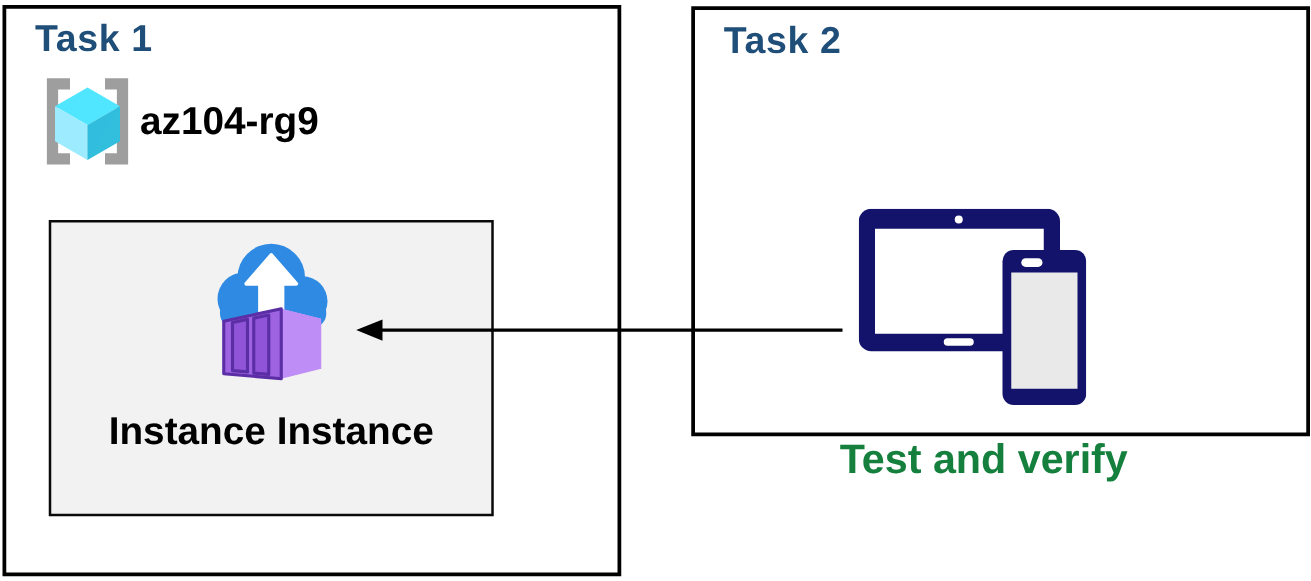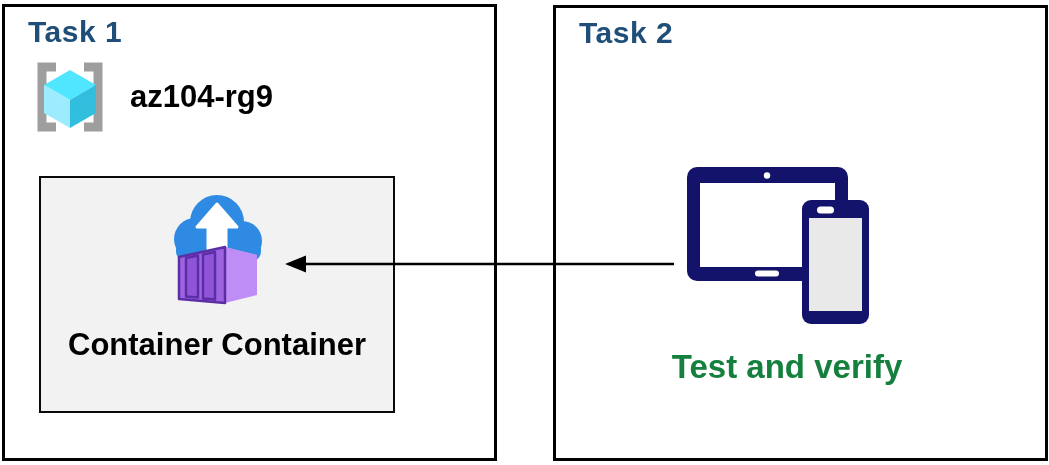--- a/index.html
+++ b/index.html
@@ -4,28 +4,28 @@
 <style>
   html,body { margin:0; padding:0; background:#ffffff; }
   .canvas {
     position:relative; width:1049px; height:465px;
     font-family:"Liberation Sans", sans-serif; background:#ffffff; overflow:hidden;
   }
   .task-box {
     position:absolute; background:#ffffff; border:3px solid #000000; box-sizing:border-box;
   }
   #task1 { left:2px;  top:4px; width:495px; height:457px; }
-  #task2 { left:553px; top:5px; width:495px; height:456px; }
+  #task2 { left:553px; top:5px; width:495px; height:344px; }
   .task-title {
     position:absolute; left:23px; top:8px;
     font-size:30px; font-weight:bold; color:#1F4E79; letter-spacing:0.5px;
   }
   .rg-row {
     position:absolute; left:23px; top:53px;
-    display:flex; align-items:center; gap:18px;
+    display:flex; align-items:center; 
   }
   .rg-name { font-size:31px; font-weight:bold; color:#000000; }
   .ci-card {
     position:absolute; left:34px; top:169px; width:356px; height:237px;
     background:#F2F2F2; border:2px solid #0a0a0a; box-sizing:border-box;
     display:flex; flex-direction:column; align-items:center;
   }
   .ci-icon { margin-top:11px; }
   .ci-label { margin-top:22px; font-size:31px; font-weight:bold; color:#000000; white-space:nowrap; }
   .devices-icon { position:absolute; left:131px; top:159px; }
@@ -69,21 +69,21 @@
 
         <polygon points="14,68 60,58 92,66 48,75" fill="#C9A2F8"></polygon>
         <polygon points="14,68 60,58 60,114 14,110" fill="#9D63E0"></polygon>
         <polygon points="60,58 92,66 92,106 60,114" fill="#BE8DF5"></polygon>
         <g fill="#8F54D8" stroke="#5B2EA6" stroke-width="2.5" stroke-linejoin="round">
           <polygon points="21,69 33,66.5 33,108.5 21,107.5"></polygon>
           <polygon points="38,65.5 50,63 50,110.5 38,109.5"></polygon>
         </g>
         <path d="M14 68 L60 58 L60 114 L14 110 Z" fill="none" stroke="#5B2EA6" stroke-width="2.5" stroke-linejoin="round"></path>
       </svg>
-      <div class="ci-label">Container Container</div>
+      <div class="ci-label">Instance Instance</div>
     </div>
   </div>
 
   <div class="task-box" id="task2">
     <div class="task-title">Task 2</div>
 
     <svg class="devices-icon" width="182" height="158" viewBox="0 0 182 158" aria-hidden="true">
 
       <rect x="0" y="0" width="161" height="114" rx="10" fill="#13136B"></rect>
       <rect x="13" y="16" width="135" height="84" fill="#ffffff"></rect>

